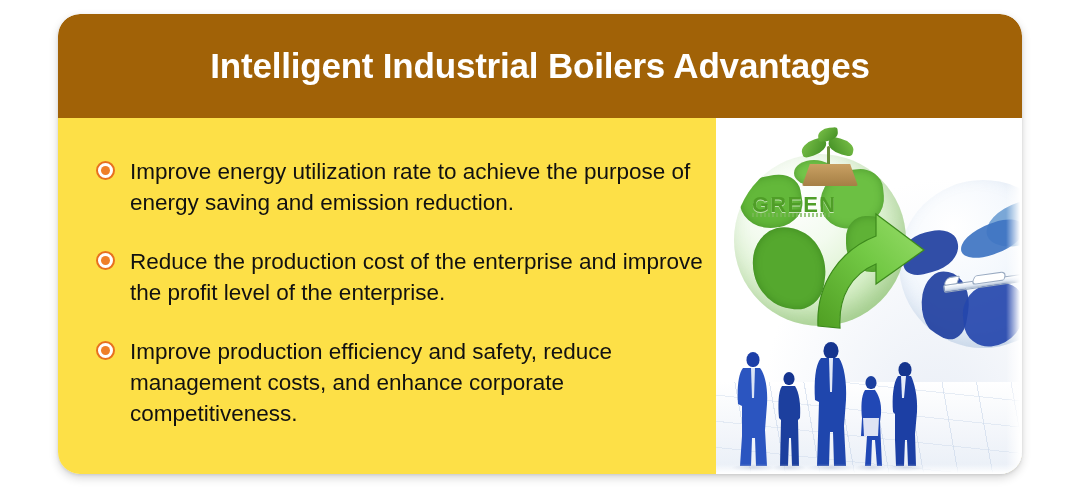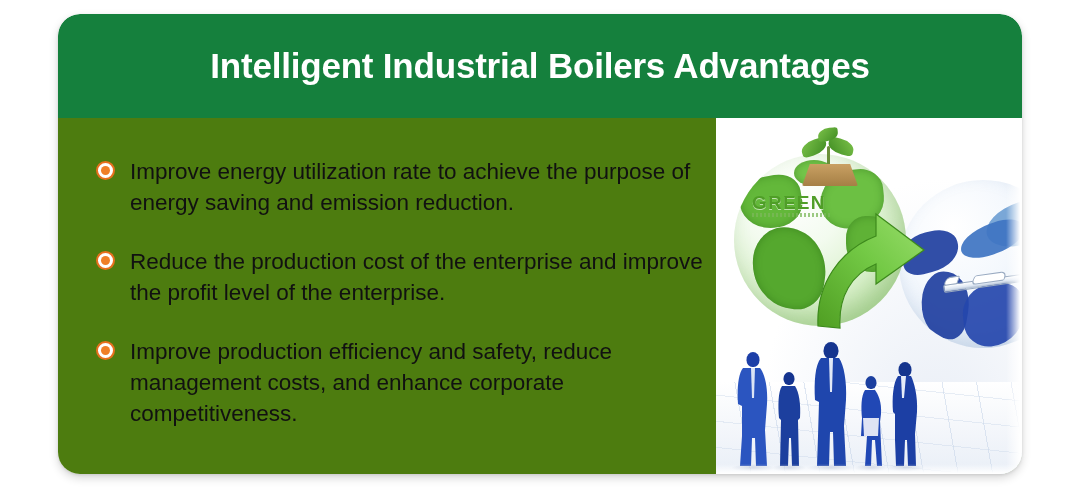--- a/index.html
+++ b/index.html
@@ -28,21 +28,21 @@
     overflow: hidden;
   }
 
   
   .card-header {
     position: absolute;
     left: 0;
     top: 0;
     width: 100%;
     height: 104px;
-    background: #15803d;
+    background: #a16207;
     border-top-left-radius: 22px;
     border-top-right-radius: 22px;
     display: flex;
     align-items: center;
     justify-content: center;
   }
   .card-title {
     color: #ffffff;
     font-size: 35px;
     font-weight: bold;
@@ -52,21 +52,21 @@
     font-family: "Liberation Sans", sans-serif;
   }
 
   
   .card-body {
     position: absolute;
     left: 0;
     top: 104px;
     right: 0;
     bottom: 0;
-    background: #4d7c0f;
+    background: #fde047;
     padding-left: 29px;
   }
 
   
   .bullet-list {
     position: absolute;
     left: 38px;
     top: 38px;
     width: 620px;
   }
@@ -222,21 +222,21 @@
   .gg-l2 { left: 18px; top: 74px; width: 74px; height: 80px; border-radius: 42% 58% 36% 60%; transform: rotate(8deg); background:#55a82e; }
   .gg-l3 { left: 86px; top: 16px; width: 64px; height: 58px; border-radius: 56% 36% 50% 44%; transform: rotate(-6deg); background:#6cc043; }
   .gg-l4 { left: 112px;top: 62px; width: 50px; height: 56px; border-radius: 40% 56% 46% 52%; background:#5fb236; }
   .gg-l5 { left: 60px; top: 6px;  width: 40px; height: 26px; border-radius: 50%; background:#74c64a; }
 
   .green-label {
     position: absolute;
     left: 36px;
     top: 74px;
     color: #4f9e27;
-    font-size: 19px;
+    font-size: 22px;
     font-weight: bold;
     letter-spacing: 1.2px;
     font-family: "Liberation Sans", sans-serif;
     text-shadow: 0 1px 0 rgba(255,255,255,0.6);
     z-index: 6;
   }
   .green-sub {
     position: absolute;
     left: 36px;
     top: 95px;

